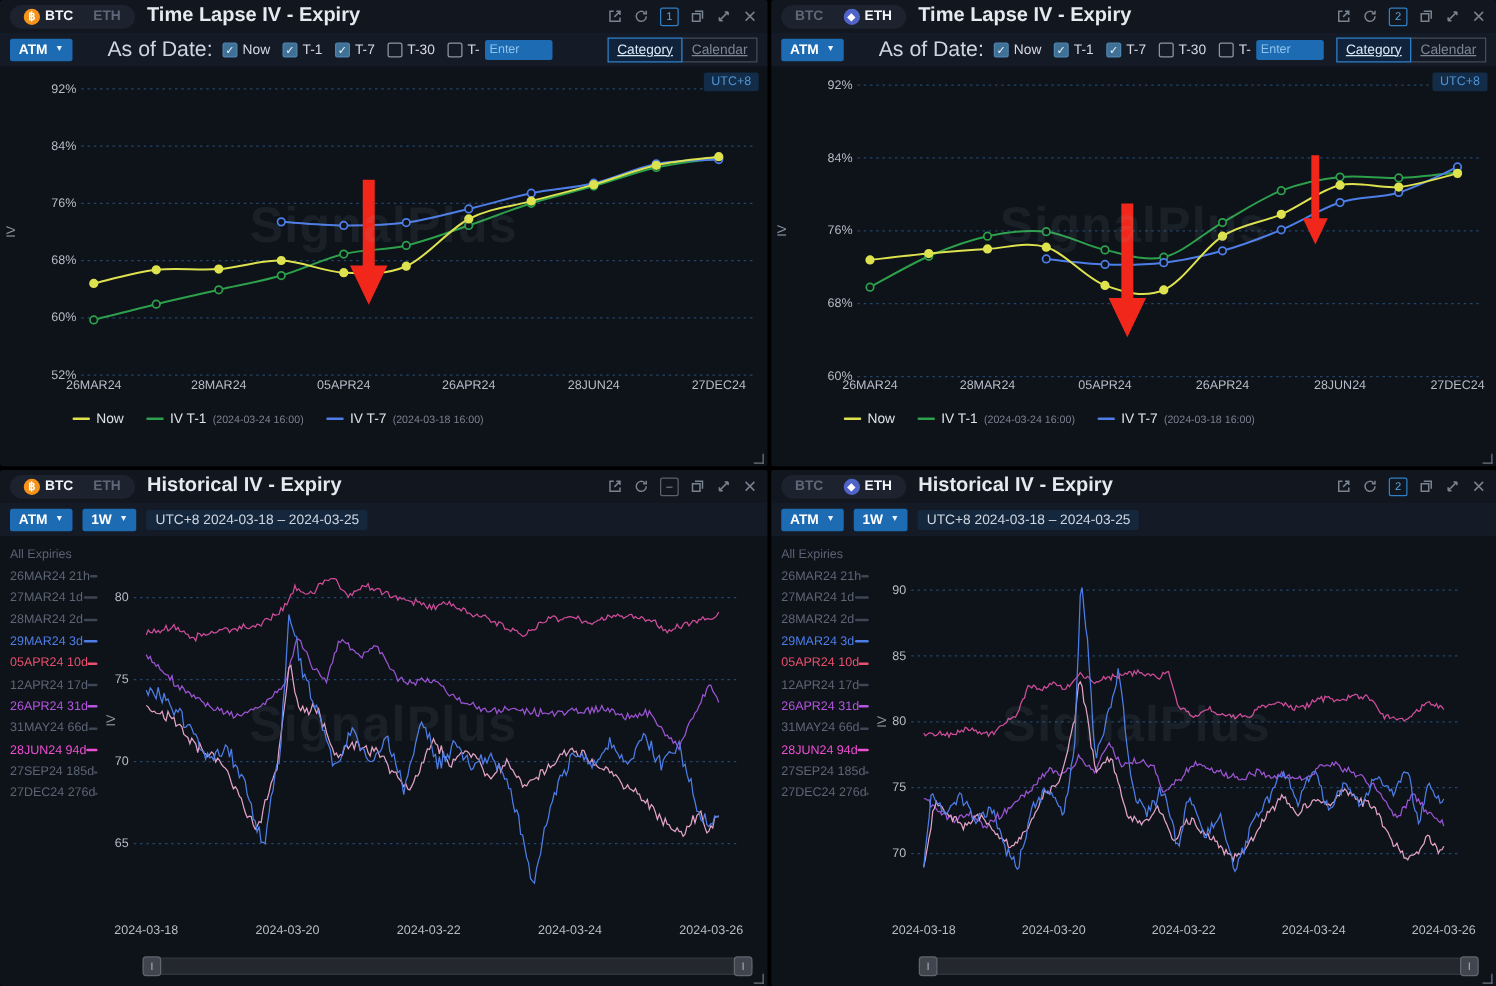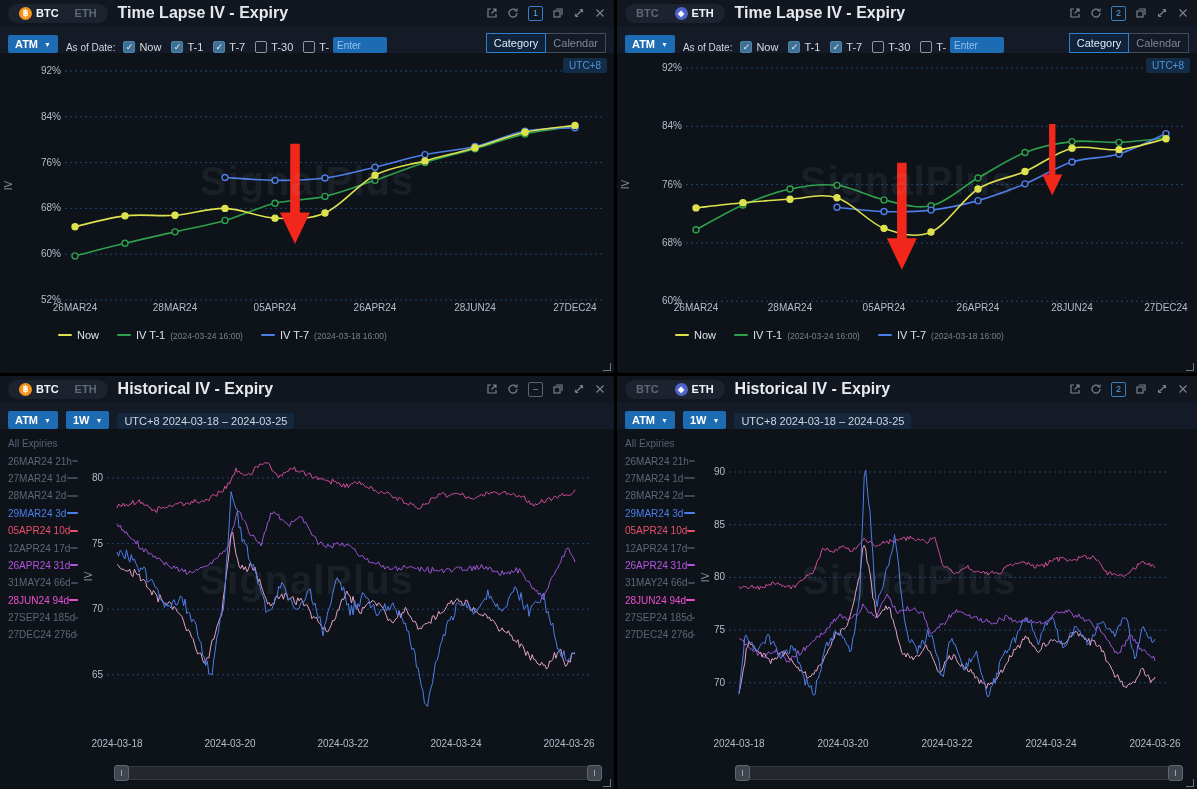--- a/index.html
+++ b/index.html
@@ -17,37 +17,37 @@
     font-size:9px;font-style:normal;color:#fff;font-weight:bold;}
   .cico.btc{background:#f7931a;}
   .cico.eth{background:#4f63c8;font-size:8px;}
   .ptitle{font-size:16px;font-weight:bold;color:#e6eaf0;}
   .wicons{margin-left:auto;display:flex;align-items:center;gap:9px;color:#79828f;}
   .wi{display:inline-flex;cursor:pointer;}
   .badge{display:inline-flex;align-items:center;justify-content:center;width:13px;height:13px;
     border:1px solid #2f80c8;color:#5aa7e0;font-size:9px;border-radius:2px;}
   .badge.dim{border-color:#5a6370;color:#9aa2ad;}
   
-  .ptools{height:27px;min-height:27px;background:#151b26;display:flex;align-items:flex-end;padding:0 8px;gap:8px;}
+  .ptools{height:27px;min-height:27px;background:#151b26;display:flex;align-items:center;padding:0 8px;gap:8px;}
   .dd{display:inline-flex;align-items:center;gap:6px;background:#1d6bb3;border:none;color:#fff;
     font-family:inherit;font-size:11px;font-weight:bold;height:18px;padding:0 7px;border-radius:2px;cursor:pointer;}
   .caret{font-size:7px;font-style:normal;color:#eaf2fa;}
-  .asof{font-size:10px;color:#cfd6e0;}
+  .asof{font-size:17px;color:#cfd6e0;margin-left:20px;}
   .cbs{display:inline-flex;align-items:center;gap:10px;}
   .cb{display:inline-flex;align-items:center;gap:4px;cursor:pointer;}
   .box{width:12px;height:12px;border-radius:2px;border:1px solid #8d97a3;display:inline-flex;
     align-items:center;justify-content:center;font-size:9px;color:#e8f0f7;box-sizing:border-box;}
   .box.ck{background:#3f7096;border-color:#4f84ad;}
   .cbl{font-size:11px;color:#d5dbe4;}
   .tenter{width:46px;height:16px;background:#1d6bb3;border:none;border-radius:2px;color:#9fd0f2;
     font-family:inherit;font-size:10px;padding:0 4px;margin-left:-4px;}
   .tenter::placeholder{color:#8fc4ee;opacity:1;}
   .views{display:inline-flex;}
   .vw{font-size:11px;height:18px;display:inline-flex;align-items:center;padding:0 7px;cursor:pointer;
-    border:1px solid #434c5a;color:#7d8695;background:transparent;}
+    border:1px solid #434c5a;color:#7d8695;background:transparent;text-decoration:underline;}
   .vw.on{border-color:#2f80c8;color:#d8eaf8;background:#10233a;position:relative;z-index:1;}
   .vw+.vw{margin-left:-1px;}
   .range{font-size:11px;color:#cfd6e0;background:#14273d;padding:2px 7px;border-radius:2px;}
   
   .cwrap{flex:1;position:relative;}
   .wm{position:absolute;left:50%;top:40%;transform:translate(-50%,-50%);font-size:40px;font-weight:bold;
     letter-spacing:1px;color:rgba(160,172,188,0.09);pointer-events:none;white-space:nowrap;}
   .pbody .wm{left:42%;top:42%;}
   .utc{position:absolute;top:5px;right:7px;background:#132c47;color:#4f96d8;font-size:10px;
     padding:2px 6px;border-radius:2px;}

